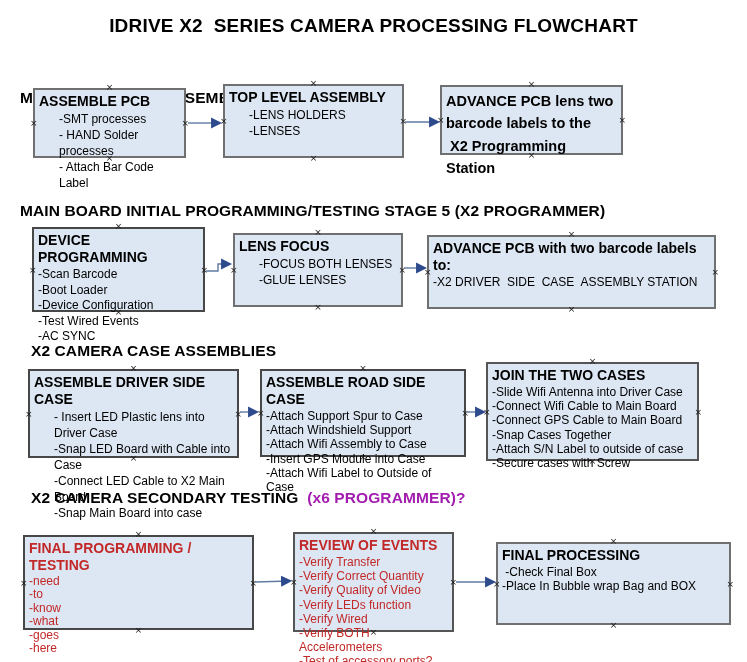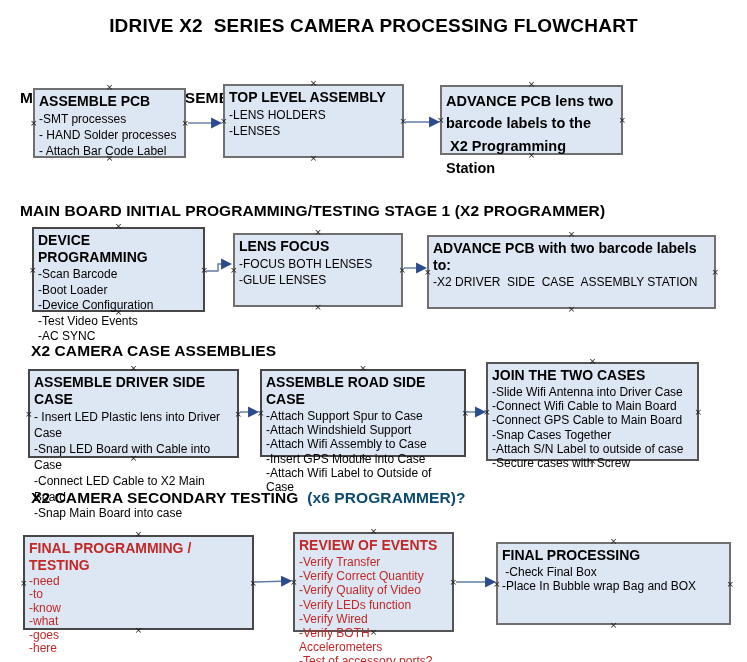--- a/index.html
+++ b/index.html
@@ -7,31 +7,31 @@
     position:relative;width:747px;height:662px;background:#ffffff;overflow:hidden;
     font-family:"Liberation Sans","DejaVu Sans",sans-serif;color:#000;
   }
   .doc-title{
     position:absolute;top:15px;left:0;width:747px;text-align:center;
     font-size:19px;font-weight:bold;letter-spacing:0.2px;white-space:pre-wrap;
   }
   .sec-header{
     position:absolute;font-size:15.5px;font-weight:bold;white-space:pre-wrap;letter-spacing:0.1px;
   }
-  .sec-header .red{color:#0c4a6e;}
+  .sec-header .red{color:#a21caf;}
   .fc-box{
     position:absolute;box-sizing:border-box;background:#dde7f3;
     border:2px solid #707070;padding:2px 4px 1px 4px;z-index:1;
   }
   .fc-box.b-dark{border-color:#474747;}
   .fc-box.b-thick{border-width:2.5px;border-color:#555;}
   .bx-title{font-size:14px;font-weight:bold;white-space:pre-wrap;margin:1px 0 1px 0;line-height:17px;}
   .bx-title.roomy{line-height:1.55;font-size:14.5px;}
   .bx-item{font-size:12px;white-space:pre-wrap;}
-  .lh16 .bx-item{line-height:16px;}
+  .lh16 .bx-item{line-height:16px;margin-left:20px;}
   .lh15 .bx-item{line-height:15.5px;}
   .lh14 .bx-item{line-height:14.2px;}
   .lh13 .bx-item{line-height:13.4px;}
   .red-box .bx-title,.red-box .bx-item{color:#c22828;}
   #arrows{position:absolute;left:0;top:0;z-index:2;pointer-events:none;}
   .anchor{
     position:absolute;font-family:"DejaVu Sans",sans-serif;font-size:9px;line-height:9px;
     color:#1a1a1a;z-index:3;pointer-events:none;
   }
   .a-top{top:-7px;left:50%;transform:translateX(-50%);}
@@ -40,21 +40,21 @@
   .a-right{right:-5px;top:50%;transform:translateY(-50%);}
 </style>
 </head>
 <body>
 
 <div id="canvas">
 
   <div class="doc-title">IDRIVE X2  SERIES CAMERA PROCESSING FLOWCHART</div>
 
   <div class="sec-header" style="left:20px;top:57px;margin-top:32px;">MAIN BOARD PCB ASSEMBLY PROCESS</div>
-  <div class="sec-header" style="left:20px;top:202px;">MAIN BOARD INITIAL PROGRAMMING/TESTING STAGE 1 (X2 PROGRAMMER)</div>
+  <div class="sec-header" style="left:20px;top:202px;">MAIN BOARD INITIAL PROGRAMMING/TESTING STAGE 5 (X2 PROGRAMMER)</div>
   <div class="sec-header" style="left:31px;top:342px;">X2 CAMERA CASE ASSEMBLIES</div>
   <div class="sec-header" style="left:31px;top:489px;"><span>X2 CAMERA SECONDARY TESTING</span><span class="red">  (x6 PROGRAMMER)?</span></div>
 
   <div class="fc-box lh16" style="left:33px;top:88px;width:153px;height:70px;">
     <div class="bx-title">ASSEMBLE PCB</div>
     <div class="bx-item">-SMT processes</div>
     <div class="bx-item">- HAND Solder processes</div>
     <div class="bx-item">- Attach Bar Code Label</div>
   <span class="anchor a-top">×</span>
       <span class="anchor a-bottom">×</span>
@@ -78,21 +78,21 @@
       <span class="anchor a-bottom">×</span>
       <span class="anchor a-left">×</span>
       <span class="anchor a-right">×</span>
     </div>
 
   <div class="fc-box b-dark lh15" style="left:32px;top:227px;width:173px;height:85px;">
     <div class="bx-title">DEVICE PROGRAMMING</div>
     <div class="bx-item">-Scan Barcode</div>
     <div class="bx-item">-Boot Loader</div>
     <div class="bx-item">-Device Configuration</div>
-    <div class="bx-item">-Test Video Events</div>
+    <div class="bx-item">-Test Wired Events</div>
     <div class="bx-item">-AC SYNC</div>
   <span class="anchor a-top">×</span>
       <span class="anchor a-bottom">×</span>
       <span class="anchor a-left">×</span>
       <span class="anchor a-right">×</span>
     </div>
   <div class="fc-box lh16" style="left:233px;top:233px;width:170px;height:74px;">
     <div class="bx-title">LENS FOCUS</div>
     <div class="bx-item">-FOCUS BOTH LENSES</div>
     <div class="bx-item">-GLUE LENSES</div>

